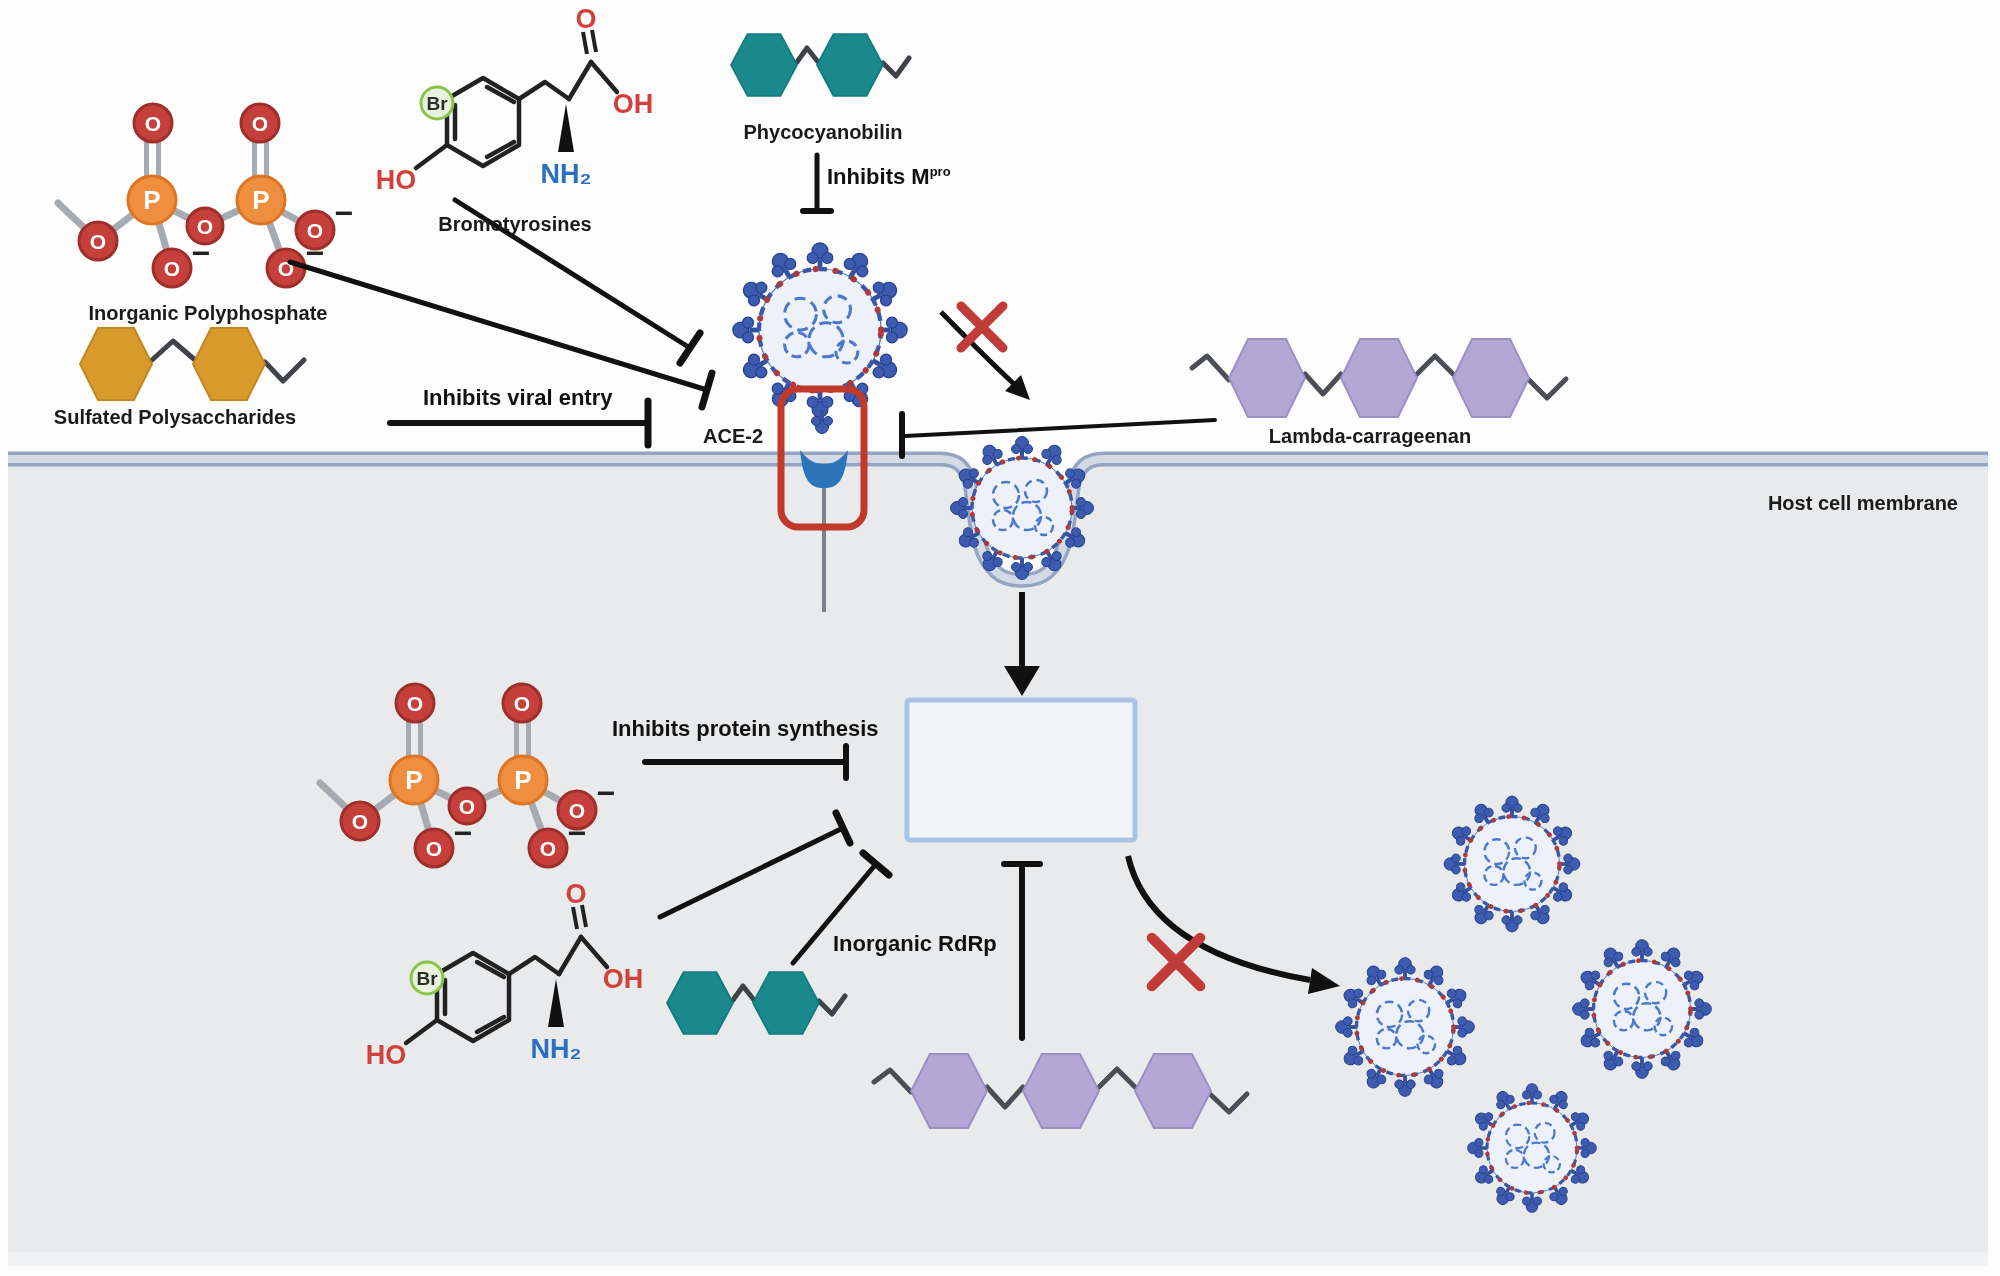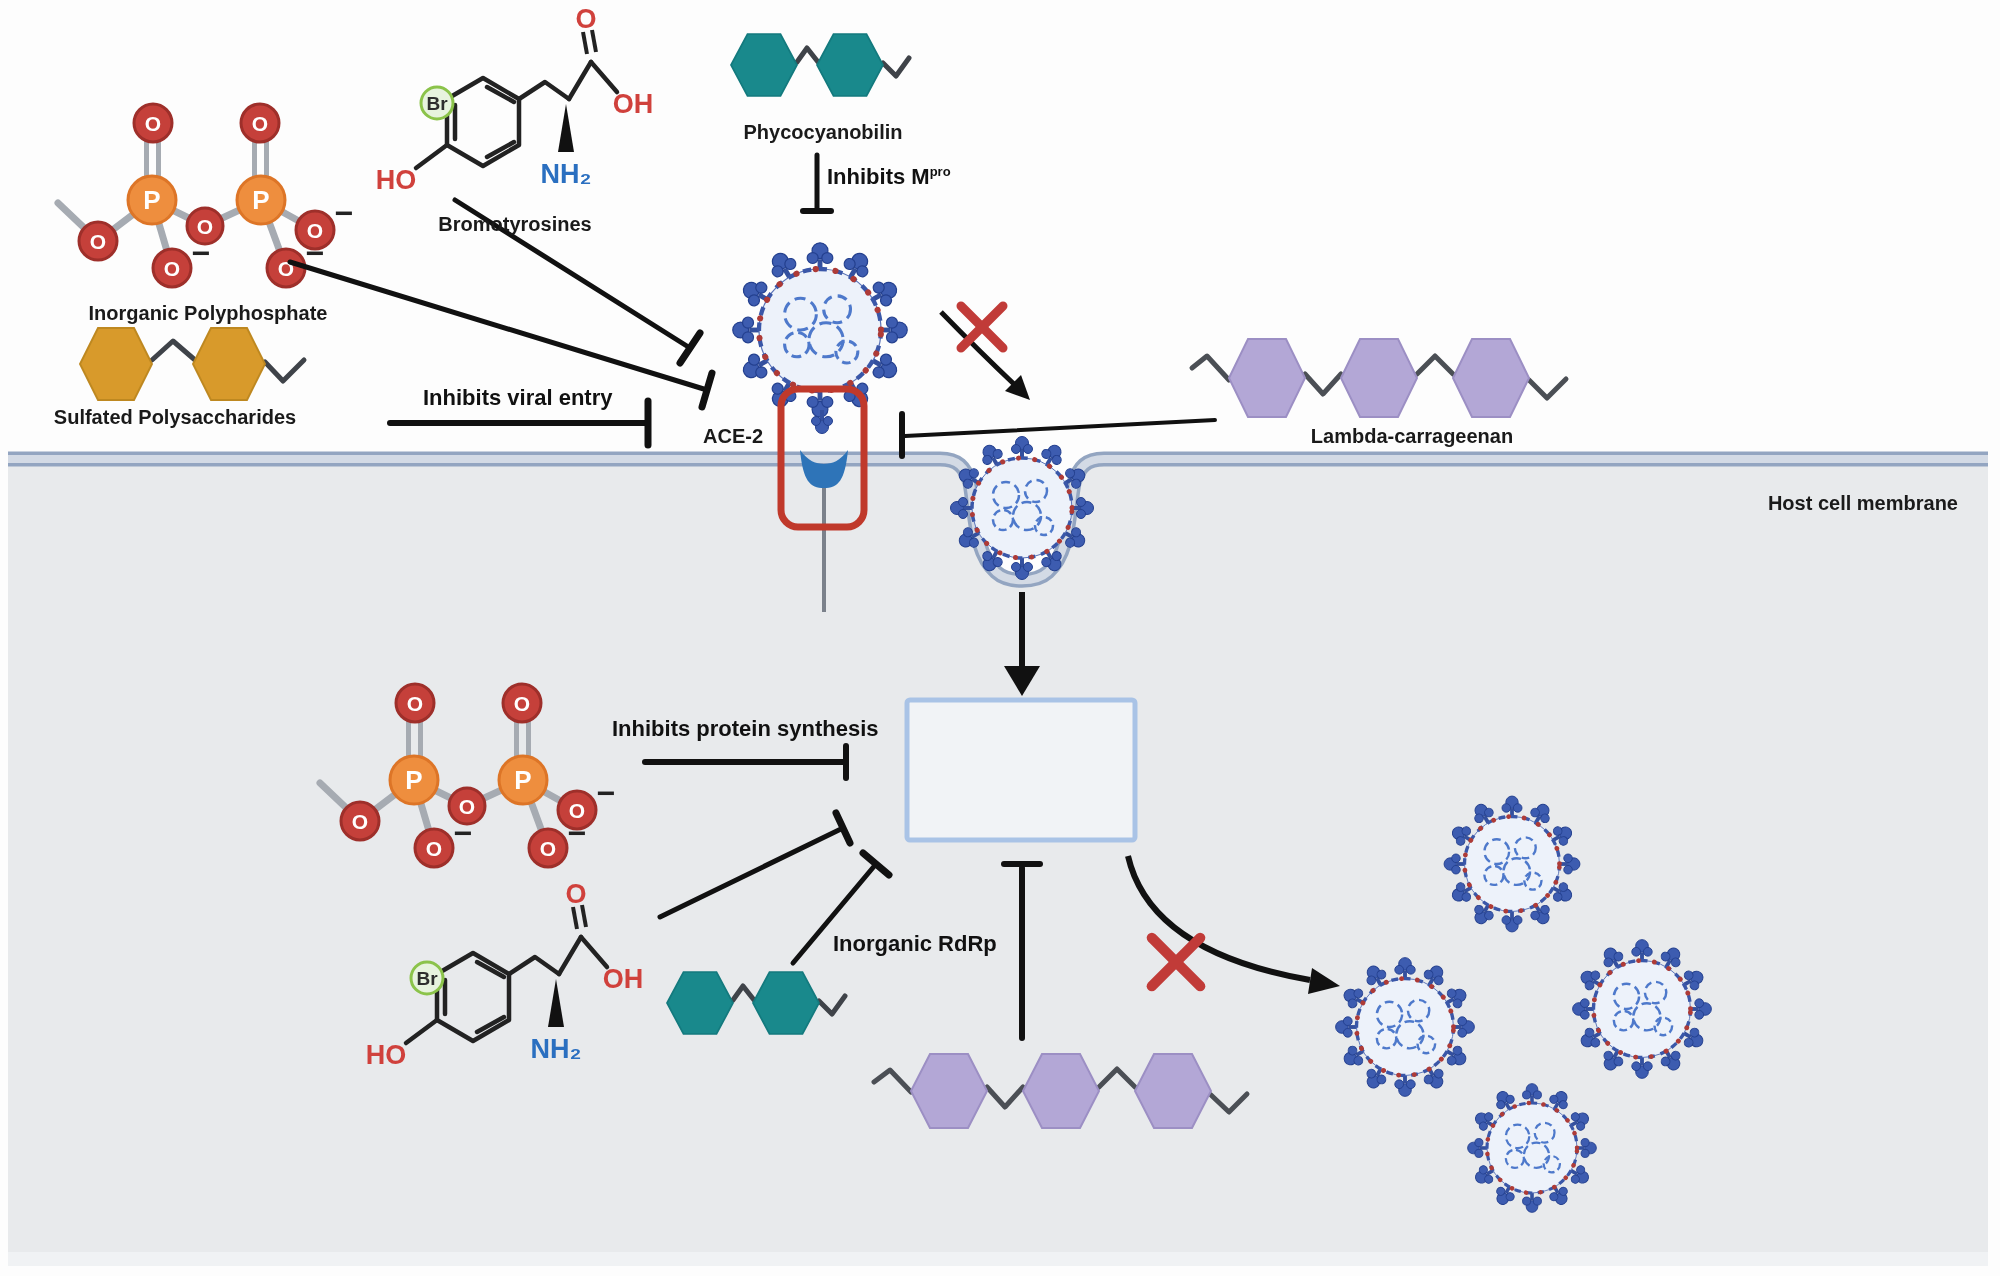--- a/index.html
+++ b/index.html
@@ -281,21 +281,21 @@
 </svg>
 
 <div class="lbl" style="left:208px;top:303px;">Inorganic Polyphosphate</div>
 
 <div class="lbl" style="left:515px;top:214px;">Bromotyrosines</div>
 
 <div class="lbl" style="left:823px;top:122px;">Phycocyanobilin</div>
 
 <div class="lbl" style="left:175px;top:407px;">Sulfated Polysaccharides</div>
 
-<div class="lbl" style="left:1370px;top:426px;margin-left:42px;">Lambda-carrageenan</div>
+<div class="lbl" style="left:1370px;top:426px;">Lambda-carrageenan</div>
 
 <div class="lbl" style="left:733px;top:426px;">ACE-2</div>
 
 <div class="lbl rightAlign" style="left:1958px;top:486px;transform:translateX(-100%);margin-top:7px;">Host cell membrane</div>
 
 <div class="small" style="left:827px;top:164px;">
   <span>Inhibits M</span><sup>pro</sup>
 </div>
 
 <div class="small" style="left:423px;top:385px;">Inhibits viral entry</div>

